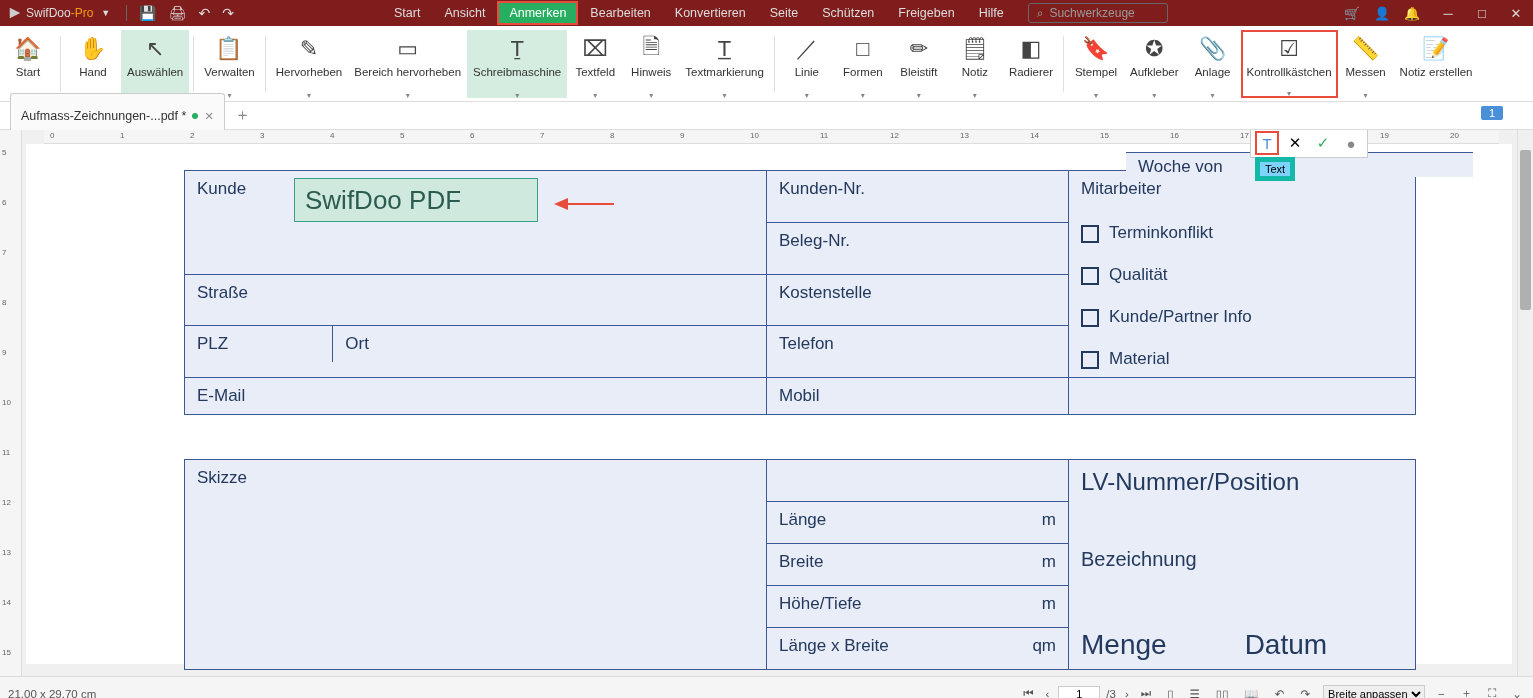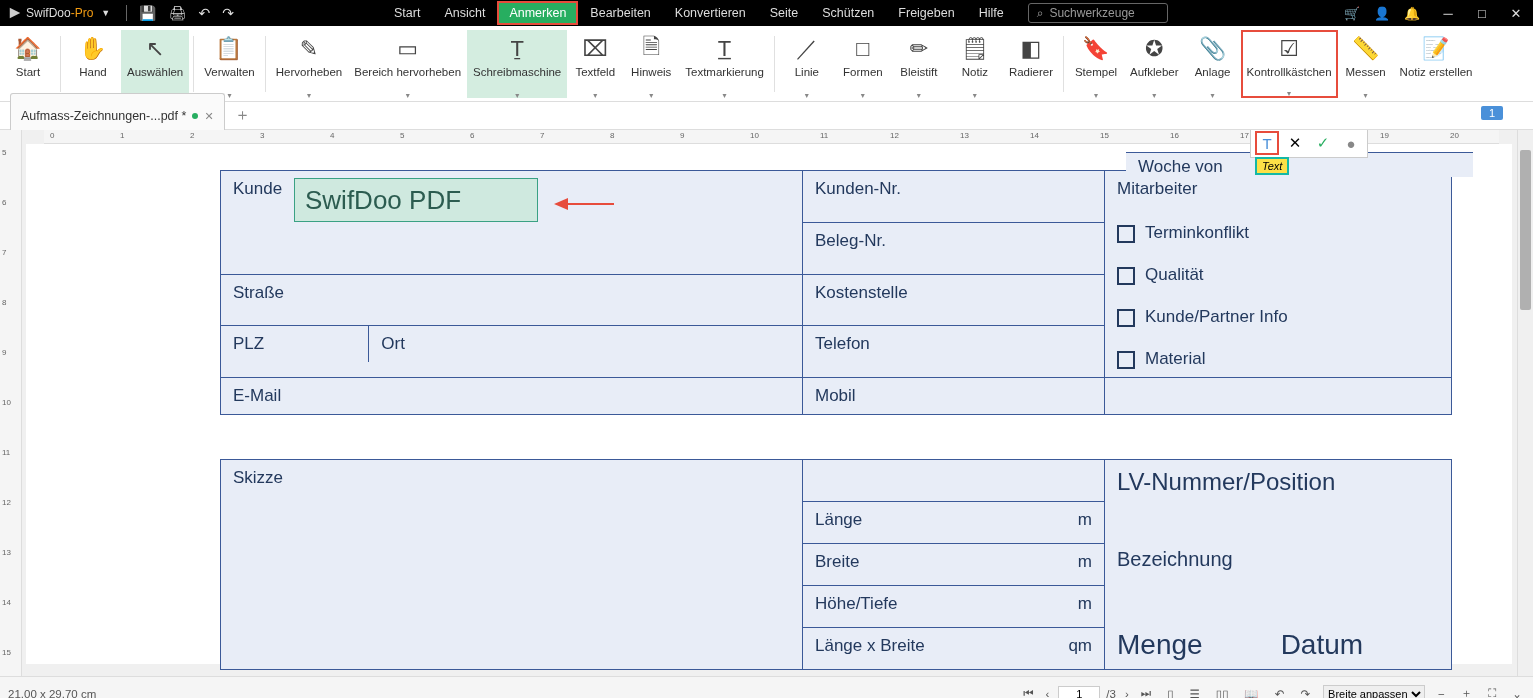--- a/index.html
+++ b/index.html
@@ -1,19 +1,19 @@
 <!DOCTYPE html>
 <html><head>
 <meta charset="utf-8">
 <style>
 * { box-sizing: border-box; margin: 0; padding: 0; font-family: "Segoe UI", Arial, sans-serif; }
 html, body { width: 1533px; height: 698px; overflow: hidden; background: #fff; }
 
 
-.titlebar { height: 26px; background: #000000; display: flex; align-items: center; color: #ddd; font-size: 12px; }
+.titlebar { height: 26px; background: #7f1d1d; display: flex; align-items: center; color: #ddd; font-size: 12px; }
 .titlebar .logo { display: flex; align-items: center; padding: 0 8px; gap: 4px; }
 .titlebar .logo svg { width: 14px; height: 14px; }
 .titlebar .app-name { font-weight: 500; }
 .titlebar .app-name .pro { color: #f39c12; }
 .titlebar .caret { margin: 0 4px; font-size: 9px; }
 .titlebar .sep { width: 1px; height: 16px; background: #666; margin: 0 4px; }
 .titlebar .qat { display: flex; gap: 12px; padding: 0 8px; }
 .titlebar .qat span { cursor: pointer; font-size: 14px; }
 .titlebar .menus { display: flex; margin-left: 140px; }
 .titlebar .menu { padding: 5px 12px; cursor: pointer; font-size: 12.5px; }
@@ -52,25 +52,25 @@
 .canvas { flex: 1; background: #f0f0f0; padding-top: 14px; overflow: hidden; position: relative; }
 .scrollbar-v { width: 16px; background: #f0f0f0; border-left: 1px solid #ddd; position: relative; }
 .scrollbar-v .thumb { position: absolute; left: 2px; right: 2px; top: 20px; height: 160px; background: #b0b0b0; border-radius: 2px; }
 
 .page { background: #fff; margin: 0 0 0 4px; width: 1486px; height: 520px; position: relative; }
 
 
 .float-tb { position: absolute; right: 144px; top: -16px; display: flex; align-items: center; gap: 4px; background: #fff; border: 1px solid #ccc; padding: 2px 4px; z-index: 5; }
 .float-tb .ft { width: 24px; height: 24px; display: flex; align-items: center; justify-content: center; cursor: pointer; font-size: 15px; }
 .float-tb .ft.sel { border: 2px solid #e74c3c; color: #4a90d9; }
-.float-tb .tooltip { position: absolute; top: 28px; left: 4px; background: #fde047; border: 2px solid #14b8a6; font-size: 11px; padding: 1px 5px; font-style: italic; }
+.float-tb .tooltip { position: absolute; top: 28px; left: 4px; background: #7dd3fc; border: 5px solid #14b8a6; font-size: 11px; padding: 1px 5px; }
 
 
 .form { position: absolute; left: 158px; top: 26px; font-size: 17px; color: #23395d; }
-.tbl { border-collapse: collapse; margin-left: 36px; }
+.tbl { border-collapse: collapse; }
 .tbl td { border: 1px solid #3b5998; background: #e8edf7; padding: 8px 12px; vertical-align: top; }
 .col1 { width: 582px; }
 .col1a { width: 148px; } .col1b { width: 434px; }
 .col2 { width: 302px; }
 .col3 { width: 347px; }
 .editbox { position: absolute; left: 268px; top: 34px; width: 244px; height: 44px; background: #cfe9df; border: 1px solid #3aa184; display: flex; align-items: center; padding-left: 10px; font-size: 26px; color: #2c5c50; }
 .arrow { position: absolute; left: 528px; top: 50px; }
 .arrow svg { width: 60px; height: 20px; }
 .chk { display: inline-block; width: 18px; height: 18px; border: 2px solid #23395d; margin-right: 10px; vertical-align: middle; }
 

